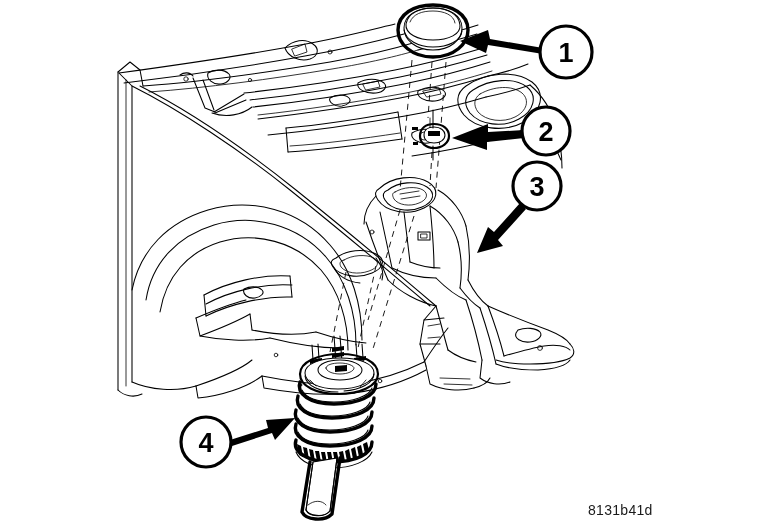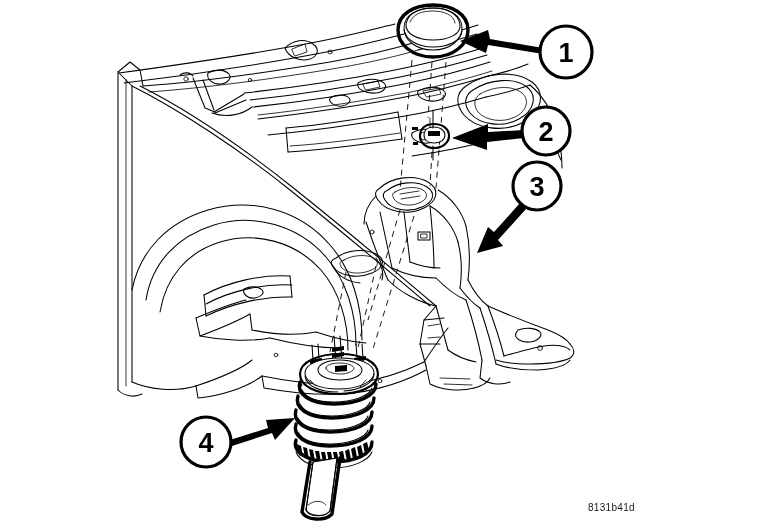--- a/index.html
+++ b/index.html
@@ -37,21 +37,21 @@
     font-family: "Liberation Sans", sans-serif;
     font-size: 27px;
     font-weight: bold;
     fill: #000;
     text-anchor: middle;
     dominant-baseline: central;
   }
   .fig-id-text {
     position: absolute;
     font-family: "Liberation Sans", sans-serif;
-    font-size: 10px;
+    font-size: 14px;
     color: #1a1a1a;
     letter-spacing: 0.3px;
     white-space: nowrap;
   }
 </style>
 </head>
 <body>
 
 <div id="figure-root">
 

